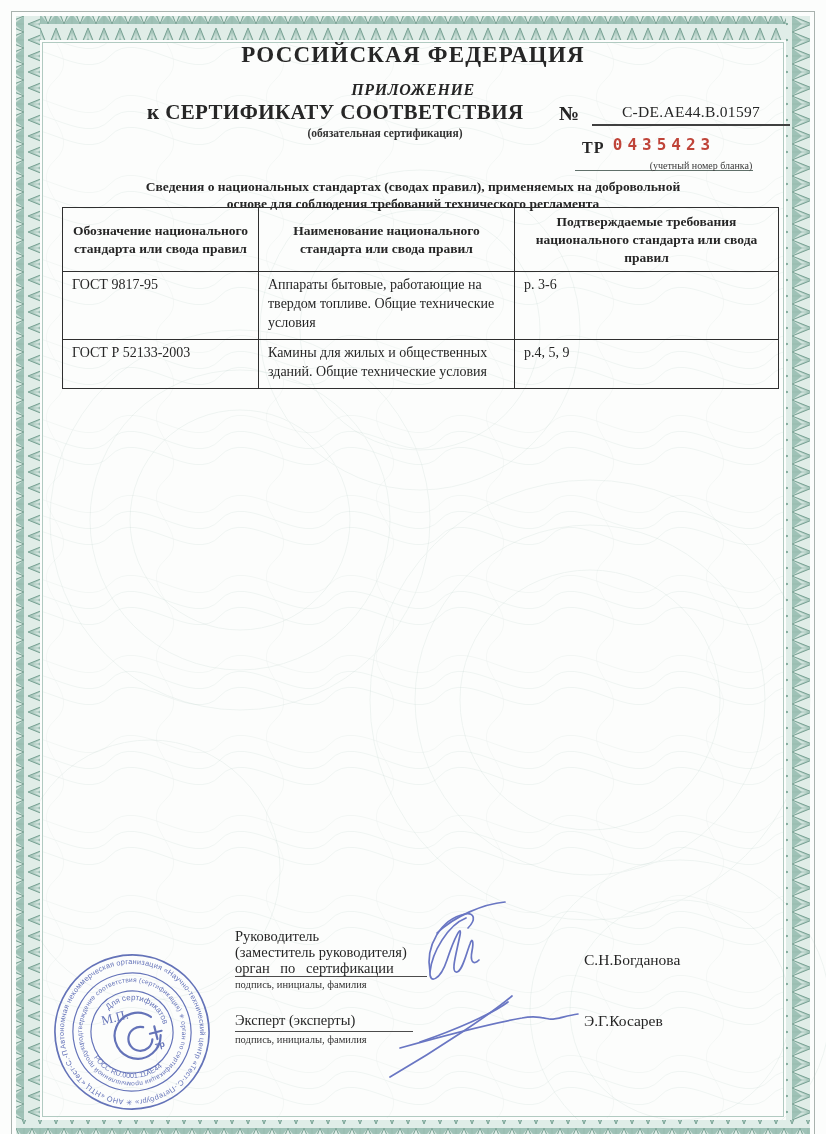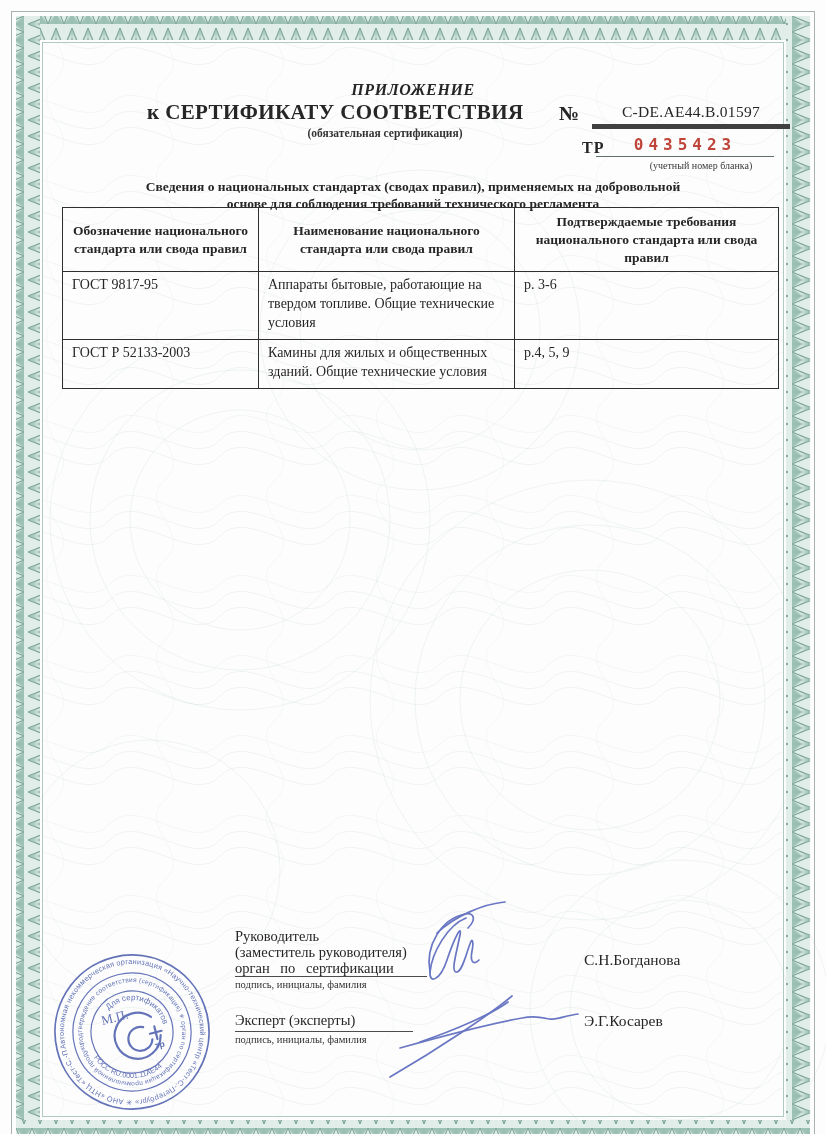--- a/index.html
+++ b/index.html
@@ -10,25 +10,25 @@
   }
   .layer{position:absolute;left:0;top:0;pointer-events:none;}
   .abs{position:absolute;}
   .center{text-align:center;}
   
   .country-title{top:42px;left:0;width:826px;font-weight:bold;font-size:23px;letter-spacing:1.2px;}
   .doc-type{top:81px;left:0;width:826px;font-weight:bold;font-size:16px;letter-spacing:.6px;font-style:italic;}
   .cert-line{top:100px;left:147px;font-weight:bold;font-size:21px;letter-spacing:.4px;}
   .number-sign{top:102px;left:559px;font-weight:bold;font-size:20px;}
   .cert-number-field{top:103px;left:592px;width:198px;text-align:center;font-size:15.5px;
-    border-bottom:5px solid #404040;padding-bottom:3px;letter-spacing:.3px;}
+    border-bottom:2px solid #404040;padding-bottom:3px;letter-spacing:.3px;}
   .mandatory-note{top:127px;left:240px;width:290px;text-align:center;font-weight:bold;font-size:11.5px;color:#333;}
   .tr-label{top:139px;left:582px;font-weight:bold;font-size:16px;letter-spacing:1px;}
-  .blank-number-field{top:135px;left:596px;width:178px;text-align:center;
-    border-bottom:1px solid #60706a;padding-bottom:2px;
+  .blank-number-field{top:135px;left:575px;width:178px;text-align:center;
+    border-bottom:1px solid #60706a;padding-bottom:16px;
     font-family:"DejaVu Sans Mono",monospace;font-weight:bold;font-size:16px;
     letter-spacing:5px;color:#bf4439;}
   .blank-caption{top:160px;left:612px;width:178px;text-align:center;font-size:10px;color:#3a3a3a;}
   
   .intro{top:179px;left:70px;width:686px;text-align:center;font-weight:bold;font-size:13.5px;line-height:16.5px;}
   
   .standards-table{position:absolute;top:207px;left:62px;width:716px;border-collapse:collapse;table-layout:fixed;}
   .standards-table th,.standards-table td{border:1.5px solid #2f2f2f;}
   .standards-table th{font-weight:bold;font-size:13.5px;line-height:1.32;padding:5px 8px;vertical-align:middle;text-align:center;}
   .standards-table td{font-size:14px;line-height:1.35;padding:4px 9px 6px;vertical-align:top;text-align:left;}
@@ -110,20 +110,21 @@
       </pattern>
     </defs>
     <rect x="11.5" y="11.5" width="803" height="1150" fill="none" stroke="#a9b2ae" stroke-width="1"></rect>
     <rect x="16" y="16" width="794" height="24" fill="url(#bandU)"></rect>
     <rect x="16" y="16" width="24" height="1110" fill="url(#bandL)"></rect>
     <rect x="786" y="16" width="24" height="1110" fill="url(#bandR)"></rect>
     <rect x="16" y="1120" width="794" height="14" fill="url(#bandD)"></rect>
     <rect x="42.5" y="42.5" width="741" height="1074" fill="none" stroke="#9dbdb2" stroke-width="1" opacity="0.8"></rect>
   </svg>
 
+  <div class="abs center country-title">РОССИЙСКАЯ ФЕДЕРАЦИЯ</div>
   <div class="abs center doc-type">ПРИЛОЖЕНИЕ</div>
   <div class="abs cert-line">к СЕРТИФИКАТУ СООТВЕТСТВИЯ</div>
   <div class="abs number-sign">№</div>
   <div class="abs cert-number-field">C-DE.AE44.B.01597</div>
   <div class="abs mandatory-note">(обязательная сертификация)</div>
   <div class="abs tr-label">ТР</div>
   <div class="abs blank-number-field">0435423</div>
   <div class="abs blank-caption">(учетный номер бланка)</div>
 
   <div class="abs intro">

